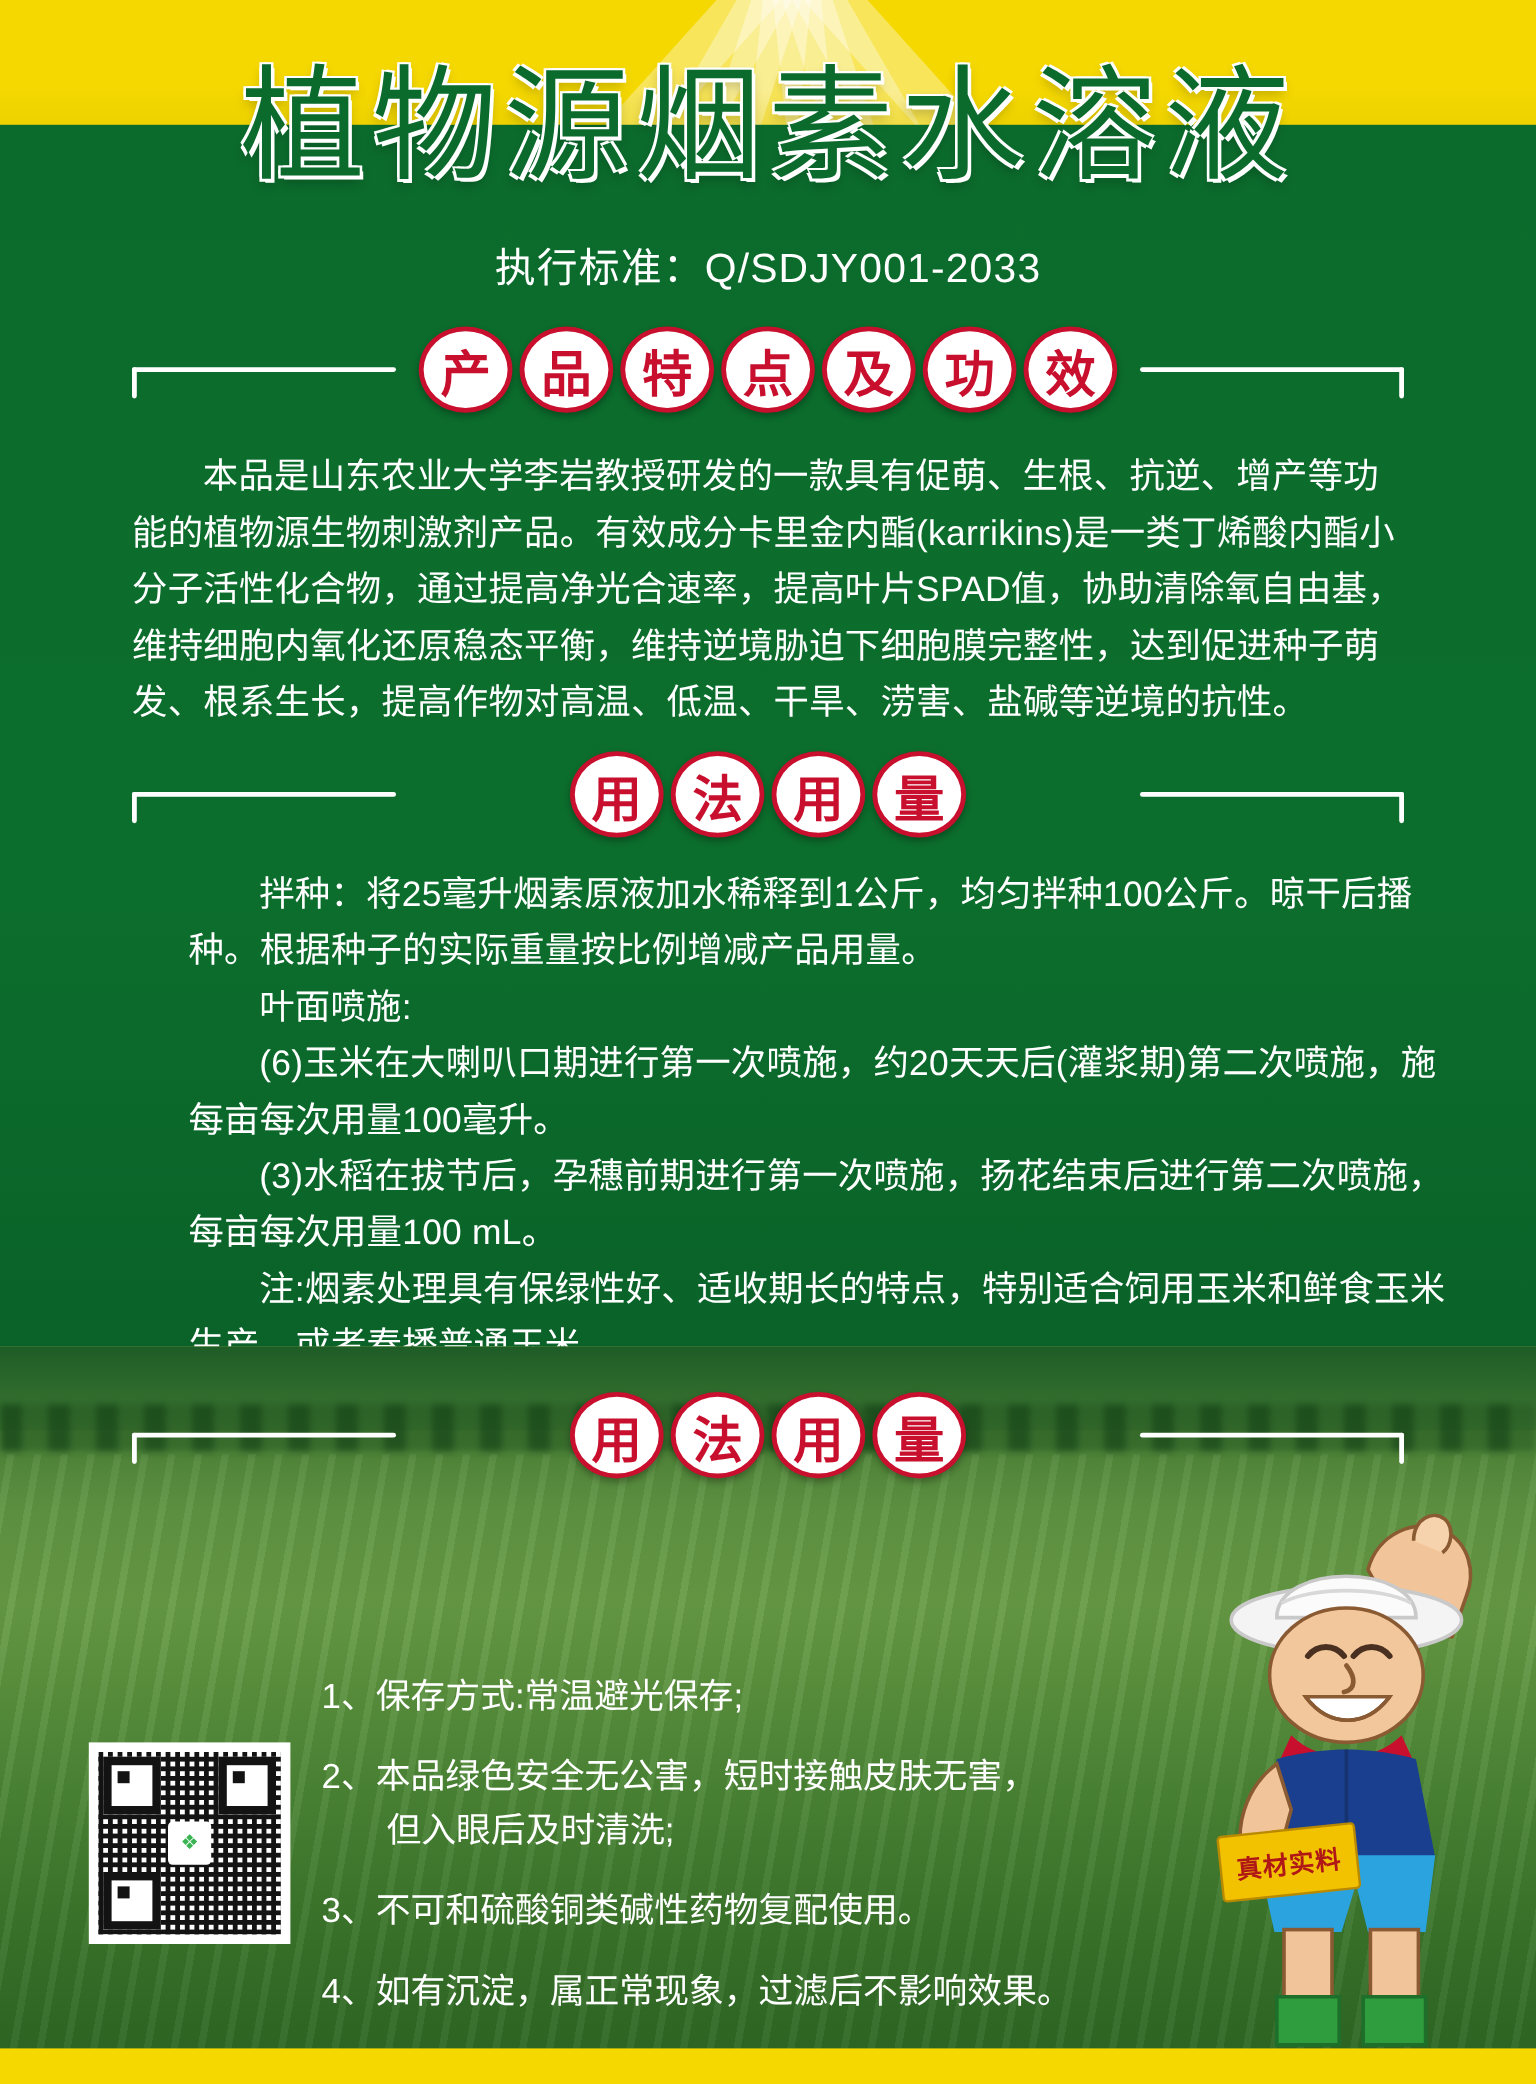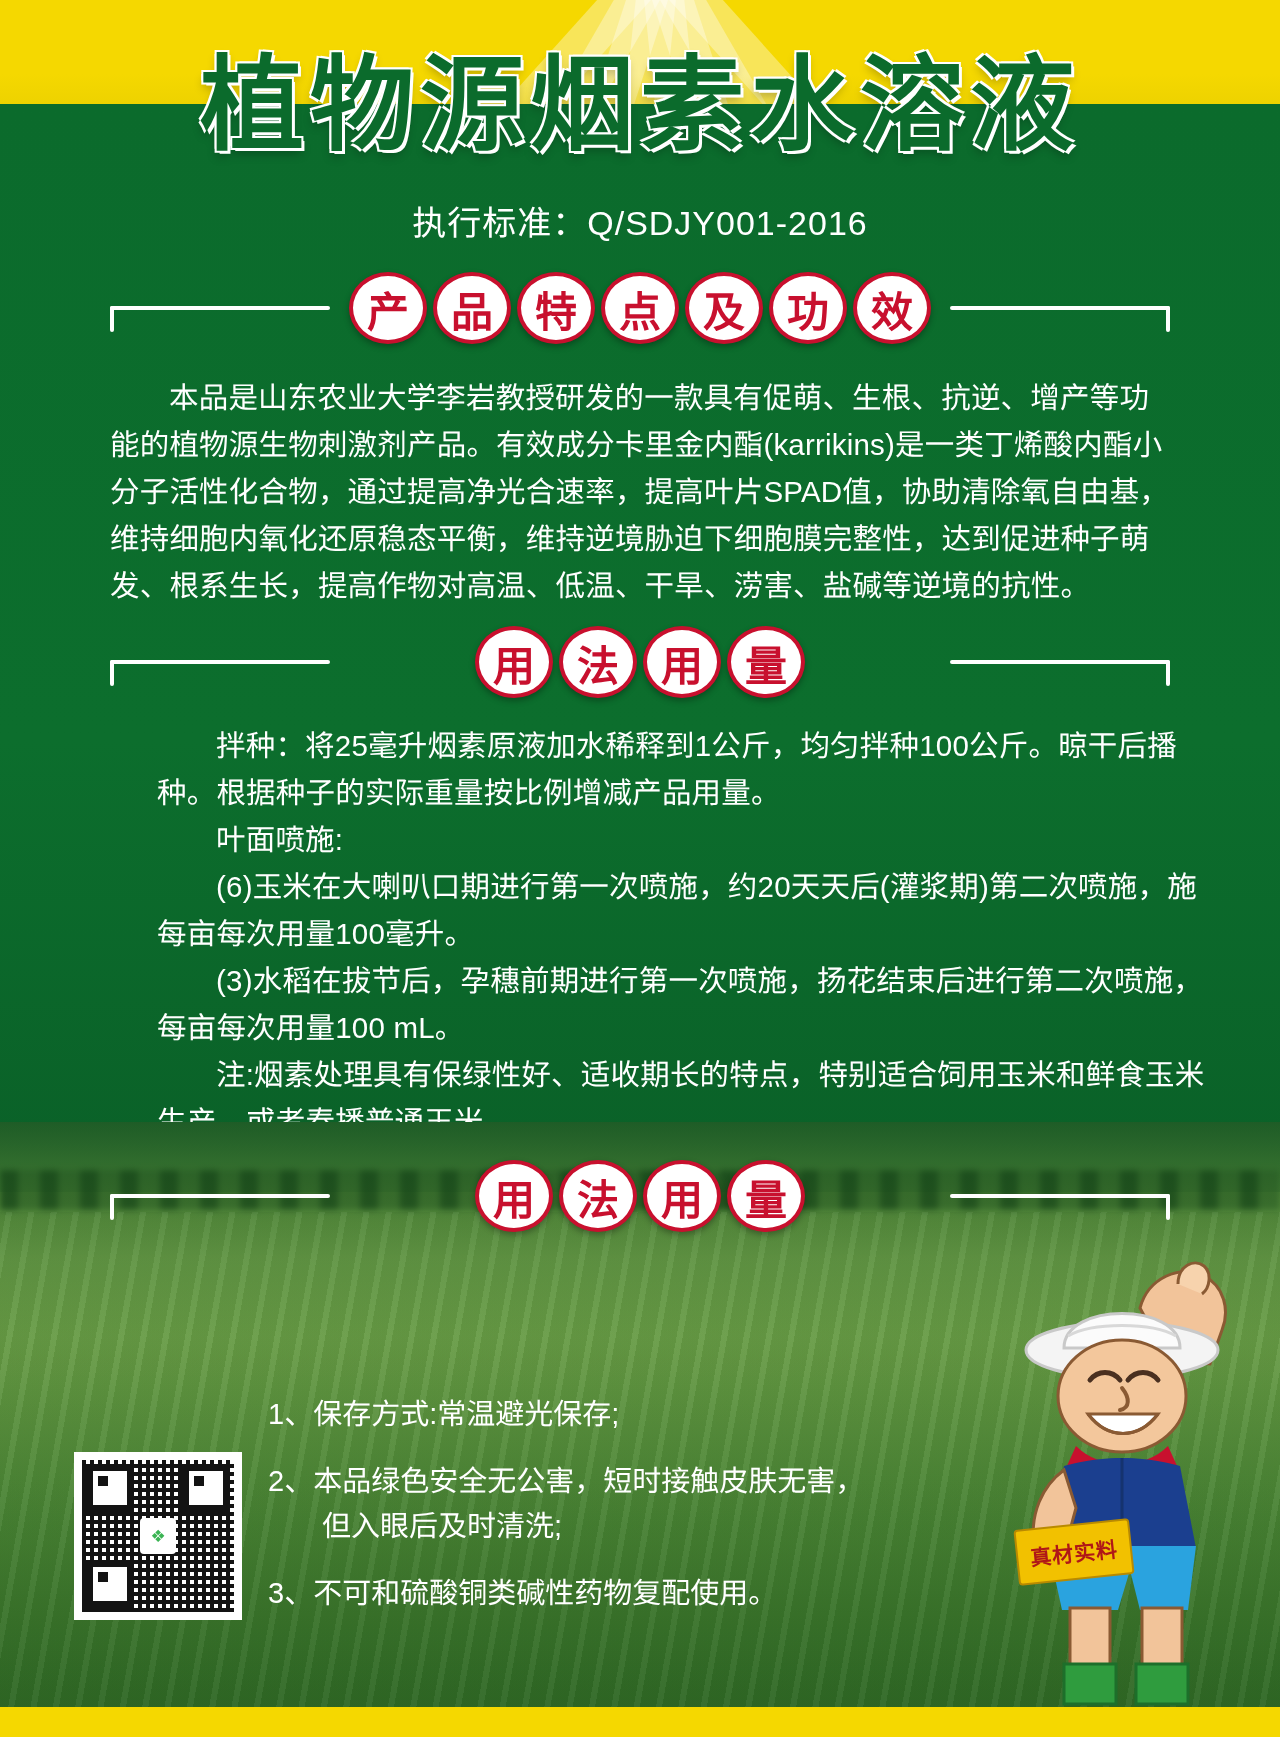--- a/index.html
+++ b/index.html
@@ -54,21 +54,21 @@
   }
 
   
   .main-title {
     position: absolute;
     left: 0; top: 20px;
     width: 1280px;
     text-align: center;
     font-family: "DejaVu Sans", "Liberation Sans", sans-serif;
     font-size: 104px;
-    font-weight: bold;
+    font-weight: normal;
     letter-spacing: 6px;
     color: #0b6b2c;
     text-shadow:
       3px 3px 0 #ffffff,
       -2px -2px 0 #ffffff,
       2px -2px 0 #ffffff,
       -2px 2px 0 #ffffff,
       0 6px 10px rgba(0,0,0,0.25);
     white-space: nowrap;
   }
@@ -319,21 +319,21 @@
     <div class="ray" style="transform: rotate(18deg);"></div>
     <div class="ray" style="transform: rotate(30deg);"></div>
     <div class="ray" style="transform: rotate(42deg);"></div>
     <div class="banner-fade"></div>
   </div>
 
   <div class="green-body"></div>
 
   <div class="main-title">植物源烟素水溶液</div>
 
-  <div class="standard">执行标准：Q/SDJY001-2016</div>
+  <div class="standard">执行标准：Q/SDJY001-2033</div>
 
   <div class="section-head" style="top: 272px;">
     <div class="ribbon-line left"></div>
     <div class="ribbon-tip l"></div>
     <div class="ribbon-line right"></div>
     <div class="ribbon-tip r"></div>
     <div class="badge-row">
       <div class="badge">产</div>
       <div class="badge">品</div>
       <div class="badge">特</div>
@@ -387,20 +387,21 @@
       <div class="badge">用</div>
       <div class="badge">量</div>
     </div>
   </div>
 
   <div class="notes">
     <div class="note-line">1、保存方式:常温避光保存;</div>
     <div class="note-line">2、本品绿色安全无公害，短时接触皮肤无害，</div>
     <div class="note-sub">但入眼后及时清洗;</div>
     <div class="note-line">3、不可和硫酸铜类碱性药物复配使用。</div>
+    <div class="note-line">4、如有沉淀，属正常现象，过滤后不影响效果。</div>
   </div>
 
   <div class="qr">
     <div class="qr-inner">
       <div class="qr-eye tl"></div>
       <div class="qr-eye tr"></div>
       <div class="qr-eye bl"></div>
       <div class="qr-center">
         <span>❖</span>
       </div>

